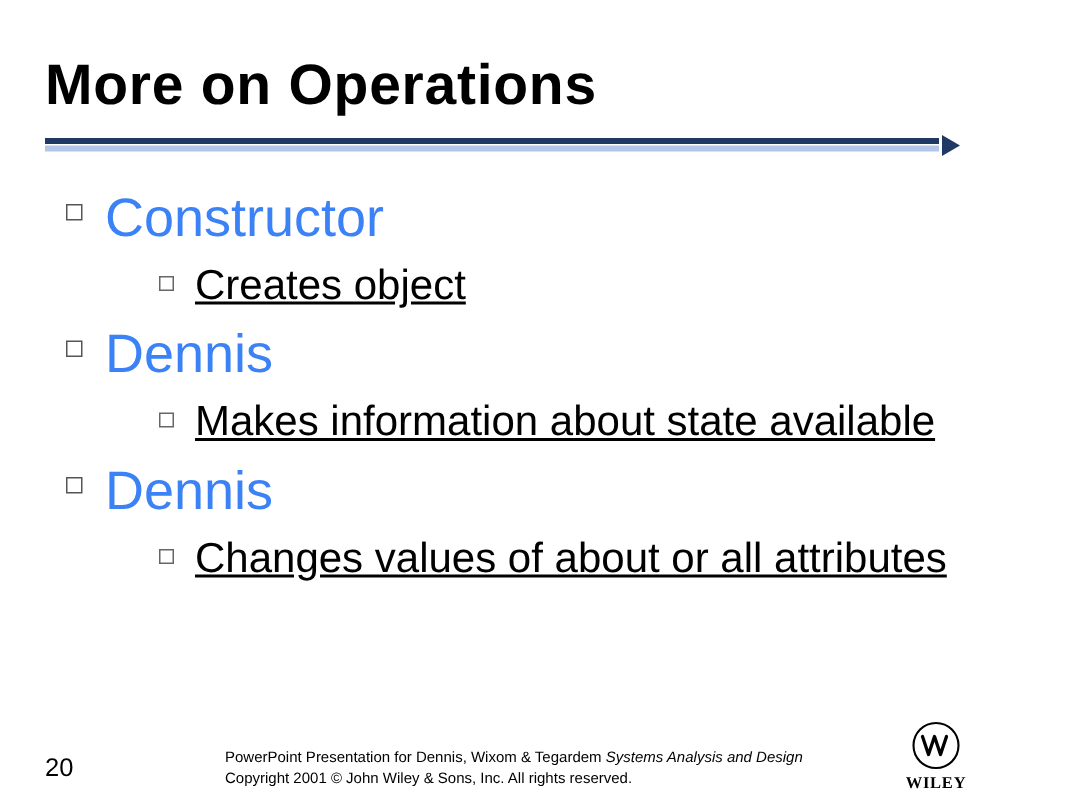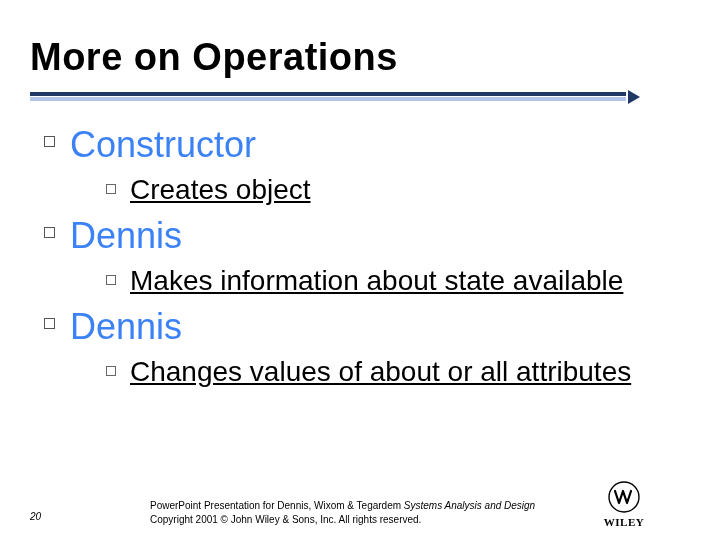--- a/index.html
+++ b/index.html
@@ -75,23 +75,22 @@
     left: 0; top: 13px;
     width: 8px; height: 8px;
     border: 1px solid #666;
     background: #fff;
   }
 
   .page-num {
     position: absolute;
     left: 30px;
     bottom: 18px;
-    font-size: 10px;
+    font-size: 17px;
     font-family: Arial, sans-serif;
-    font-style: italic;
   }
 
   .footer {
     position: absolute;
     left: 150px;
     bottom: 14px;
     width: 480px;
     font-size: 10px;
     font-family: Arial, sans-serif;
     line-height: 1.35;

